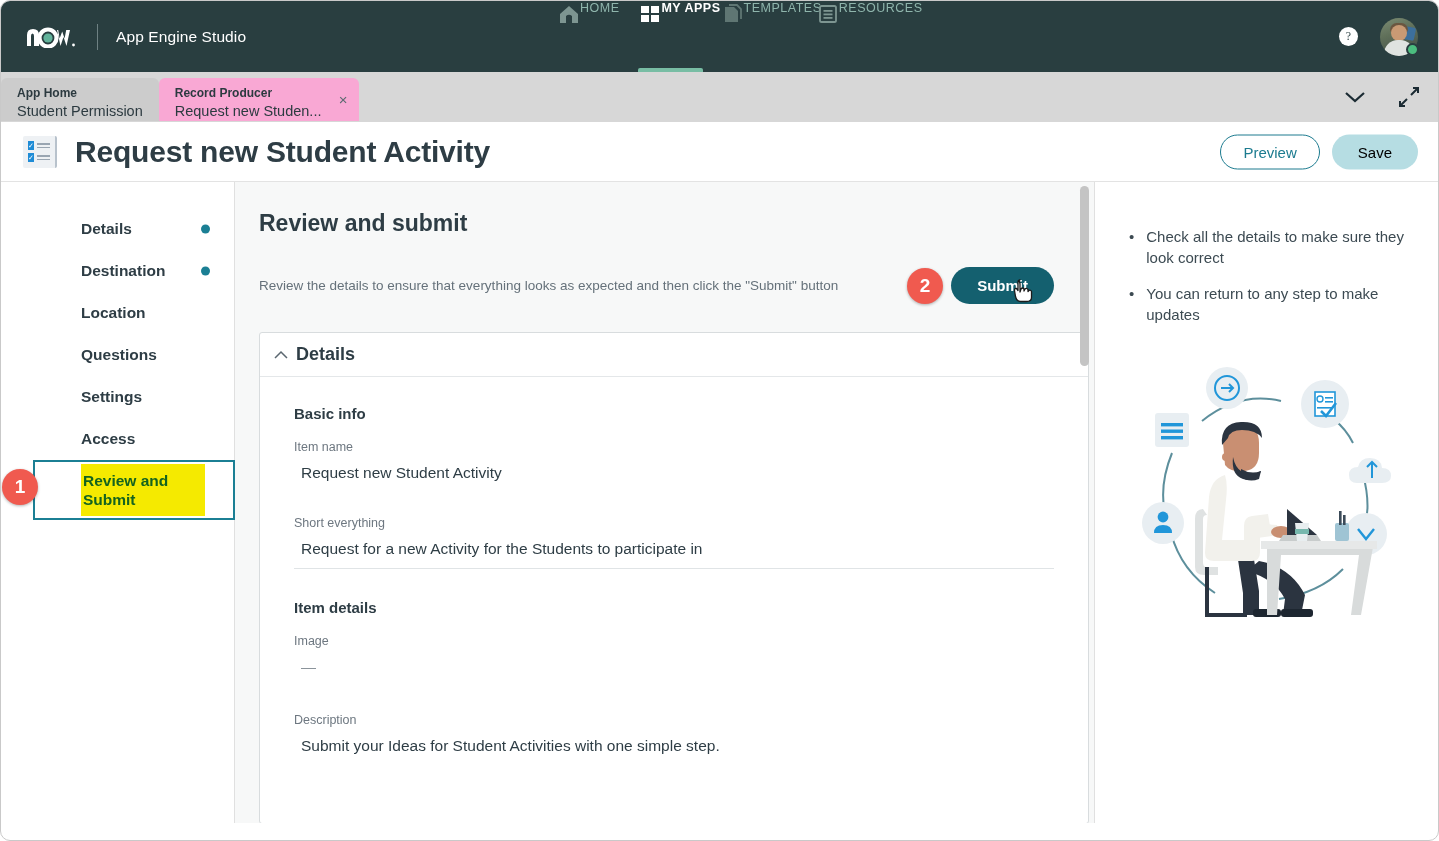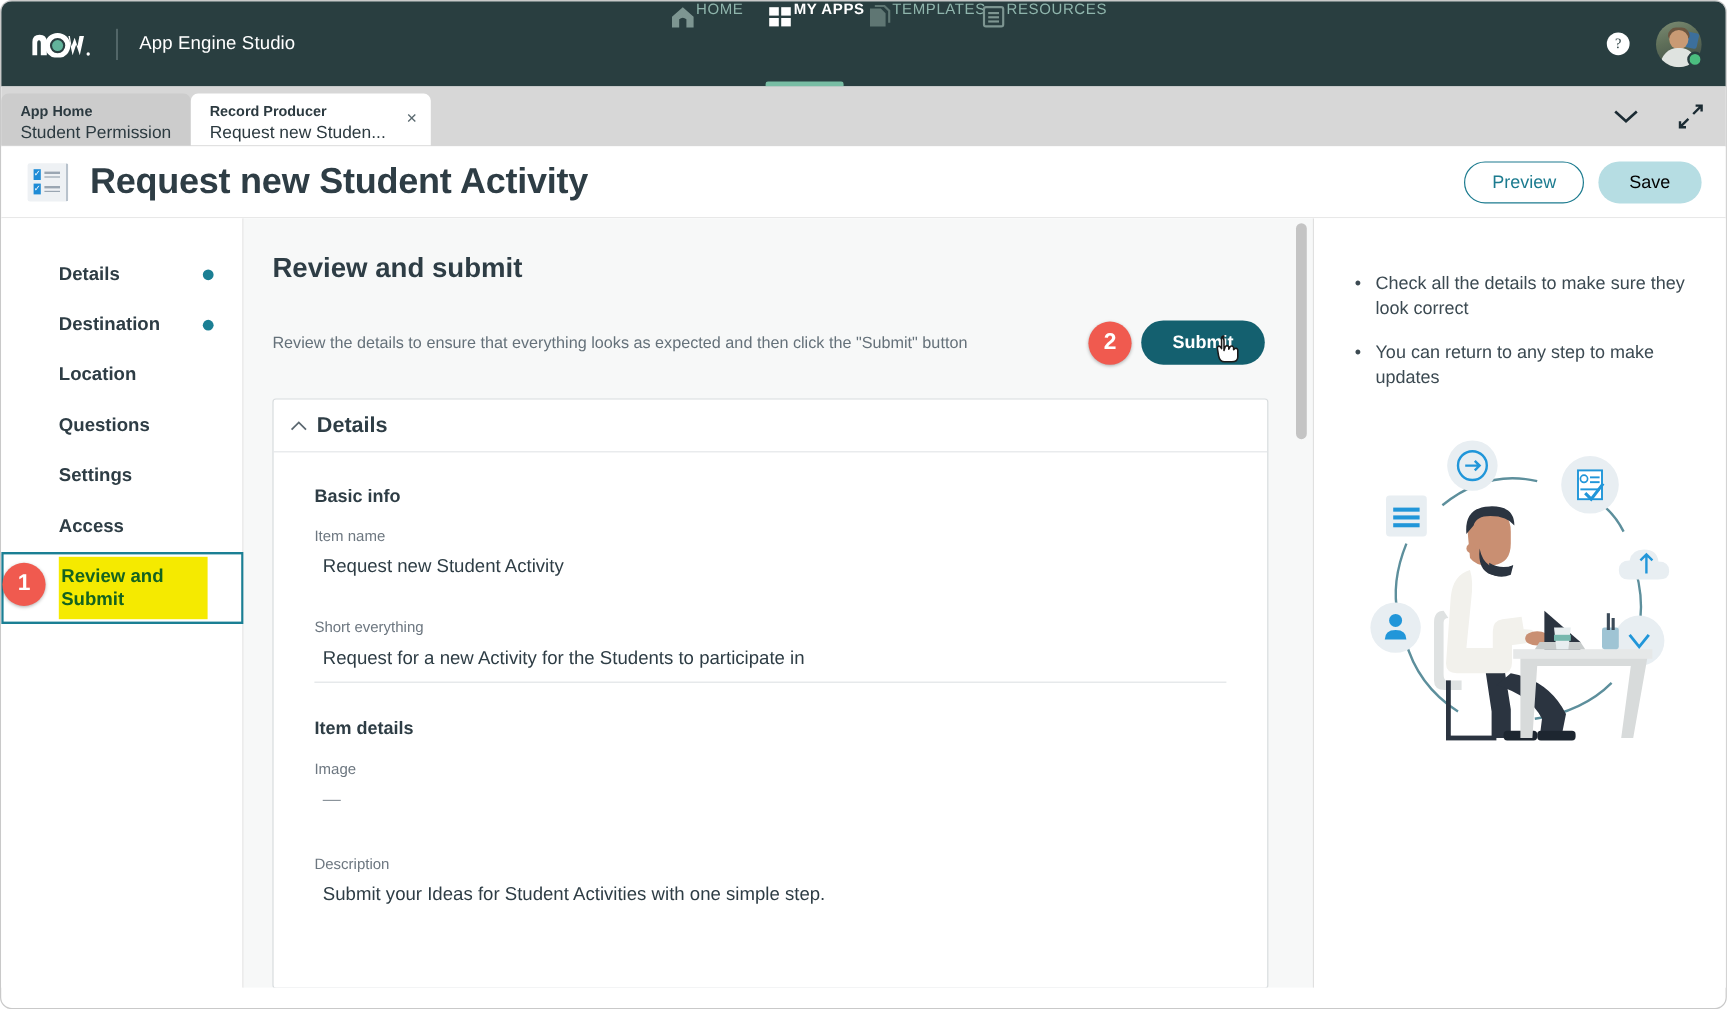--- a/index.html
+++ b/index.html
@@ -99,21 +99,21 @@
     background: #d7d7d7;
     display: flex; align-items: center;
   }
   .tab {
     position: relative;
     padding: 7px 16px 0 16px;
     display: flex; flex-direction: column; justify-content: center;
     cursor: pointer; min-width: 120px;
   }
   .tab.inactive { background: #cccccc; border-radius: 6px 6px 0 0; margin-top: 4px; }
-  .tab.active { background: #ffffff; border-radius: 6px 6px 0 0; margin-top: 4px; padding-right: 38px;}
+  .tab.active { background: #f9a8d4; border-radius: 6px 6px 0 0; margin-top: 4px; padding-right: 38px;}
   .tab-sub { font-size: 12px; font-weight: bold; color: #2c3a40; line-height: 17px; }
   .tab-main { font-size: 14.5px; color: #2c3a40; line-height: 19px; }
   .tab-close {
     position: absolute; right: 12px; top: 50%; transform: translateY(-50%);
     font-size: 15px; color: #5b6a70; cursor: pointer; line-height: 1;
   }
   .tabstrip-right {
     position: absolute; right: 20px; top: 0; height: 50px;
     display: flex; align-items: center; gap: 30px;
   }
@@ -160,20 +160,21 @@
     border-radius: 18px; padding: 9px 26px; font-size: 15px;
     cursor: default; font-family: inherit;
   }
 
   
   .body-area {
     position: absolute; left: 0; top: 181px;
     width: 1439px; height: 641px;
     background: #ffffff;
     display: flex;
+    padding-left: 32px;
   }
 
   
   .sidebar {
     width: 202px; height: 100%;
     background: #ffffff;
     border-right: 1px solid #e0e0e0;
     padding-top: 26px;
     flex-shrink: 0;
     position: relative;

